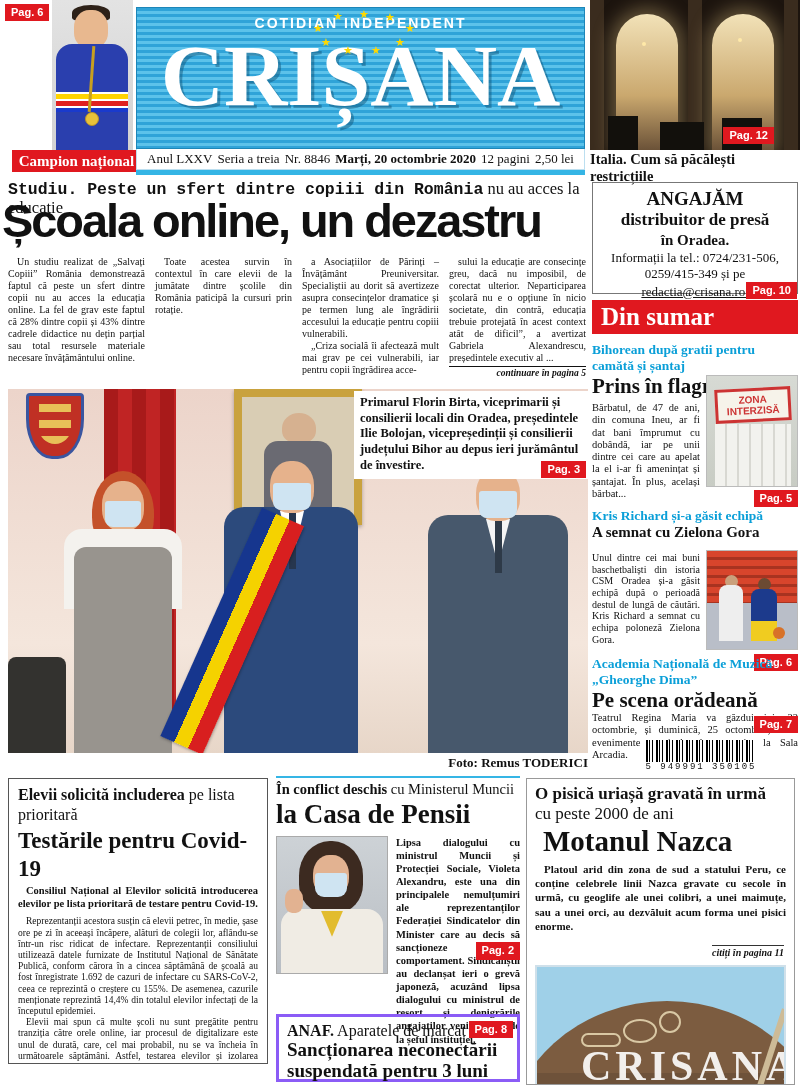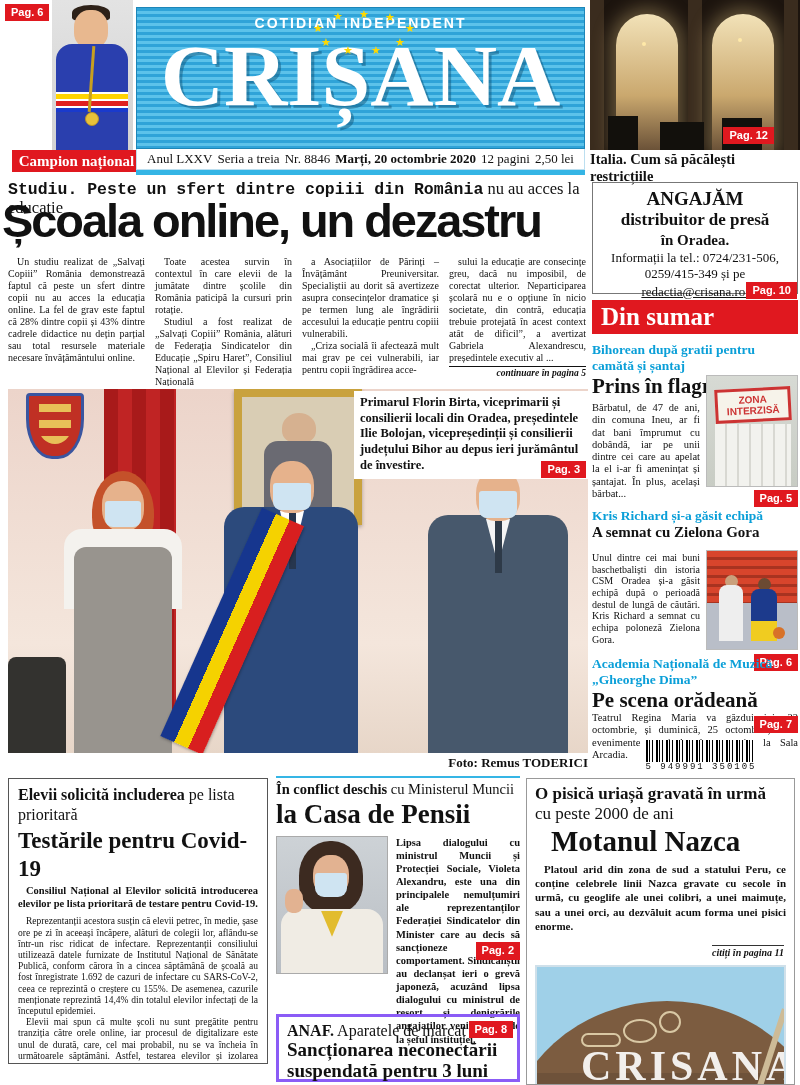--- a/index.html
+++ b/index.html
@@ -153,21 +153,21 @@
   .strike-badge { position:absolute; right:0; bottom:16px; }
 
   .anaf-box { left:276px; top:1014px; width:244px; height:68px; border:3px solid #8b5cf6; padding:4px 8px; position:absolute; }
   .anaf-kicker { font:16px/1.2 "Liberation Serif", serif; }
   .anaf-headline { font:bold 19px/1.08 "Liberation Serif", serif; }
   .anaf-badge { position:absolute; right:4px; top:4px; }
 
   .nazca-box { left:526px; top:778px; width:269px; height:307px; border:1px solid #999; padding:5px 8px; overflow:hidden; }
   .nazca-kicker-b { font:bold 17px/1.2 "Liberation Serif", serif; display:block; }
   .nazca-kicker-r { font:17px/1.2 "Liberation Serif", serif; display:block; }
-  .nazca-headline { font:bold 29px/1.1 "Liberation Serif", serif; margin:1px 16px 4px; }
+  .nazca-headline { font:bold 29px/1.1 "Liberation Serif", serif; margin:1px 8px 4px; }
   .nazca-lead { font:bold 11px/1.3 "Liberation Serif", serif; text-align:justify; text-indent:9px; }
   .read-more { display:block; text-align:right; font:bold italic 10px/1.2 "Liberation Serif", serif; margin:14px 2px 6px 0; }
   .read-more span { border-top:1px solid #333; padding-top:1px; }
   .nazca-photo { position:relative; width:251px; height:136px; overflow:hidden; border:2px solid #cfe0ea; background:#9fd0e8; }
   .nazca-hill { position:absolute; left:-30px; top:34px; width:320px; height:180px; background:#7c5c40;
       border-radius:50% 50% 0 0 / 80% 80% 0 0; }
   .nazca-ground { position:absolute; left:0; bottom:0; width:100%; height:26px; background:#6e523a; }
   .glyph { position:absolute; border:2px solid #d9c8a4; border-radius:50%; background:transparent; }
   .nazca-path { position:absolute; right:10px; top:40px; width:6px; height:90px; background:#cdbb97; transform:rotate(18deg); }
   .watermark { position:absolute; left:44px; top:78px; color:rgba(255,255,255,.9);
@@ -231,21 +231,20 @@
   <div class="abs lead-kicker">
     <b>Studiu. Peste un sfert dintre copiii din România</b><span> nu au acces la educație</span>
   </div>
   <div class="abs lead-headline">Școala online, un dezastru</div>
   <div class="abs lead-cols">
     <div class="col col-bold">
       <p>Un studiu realizat de „Salvați Copiii” România demonstrează faptul că peste un sfert dintre copii nu au acces la educația online. La fel de grav este faptul că 28% dintre copii și 43% dintre cadrele didactice nu dețin parțial sau total resursele materiale necesare învățământului online.</p>
     </div>
     <div class="col">
       <p>Toate acestea survin în contextul în care elevii de la jumătate dintre școlile din România paticipă la cursuri prin rotație.</p>
-      <p>Studiul a fost realizat de „Salvați Copiii” România, alături de Federația Sindicatelor din Educație „Spiru Haret”, Consiliul Național al Elevilor și Federația Națională</p>
     </div>
     <div class="col">
       <p>a Asociațiilor de Părinți – Învățământ Preuniversitar. Specialiștii au dorit să avertizeze asupra consecințelor dramatice și pe termen lung ale îngrădirii accesului la educație pentru copiii vulnerabili.</p>
       <p>„Criza socială îi afectează mult mai grav pe cei vulnerabili, iar pentru copii îngrădirea acce-</p>
     </div>
     <div class="col">
       <p>sului la educație are consecințe greu, dacă nu imposibil, de corectat ulterior. Neparticiparea școlară nu e o opțiune în nicio societate, din contră, educația trebuie protejată în acest context atât de dificil”, a avertizat Gabriela Alexandrescu, președintele executiv al ...</p>
       <span class="continuation">continuare în pagina 5</span>
     </div>
   </div>

